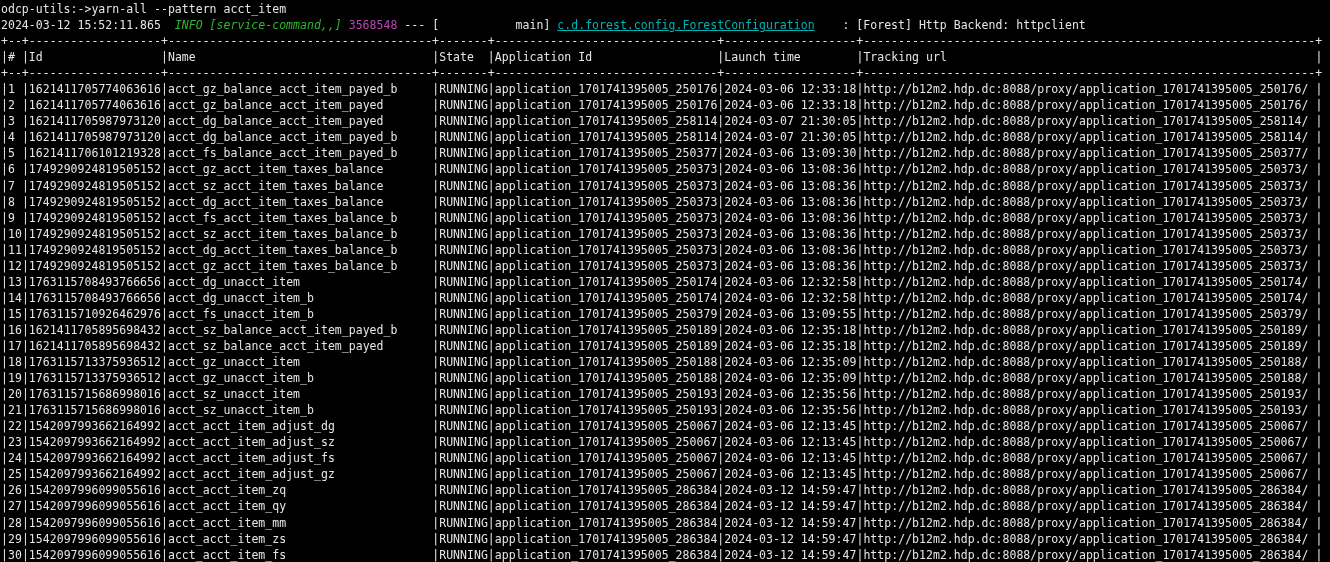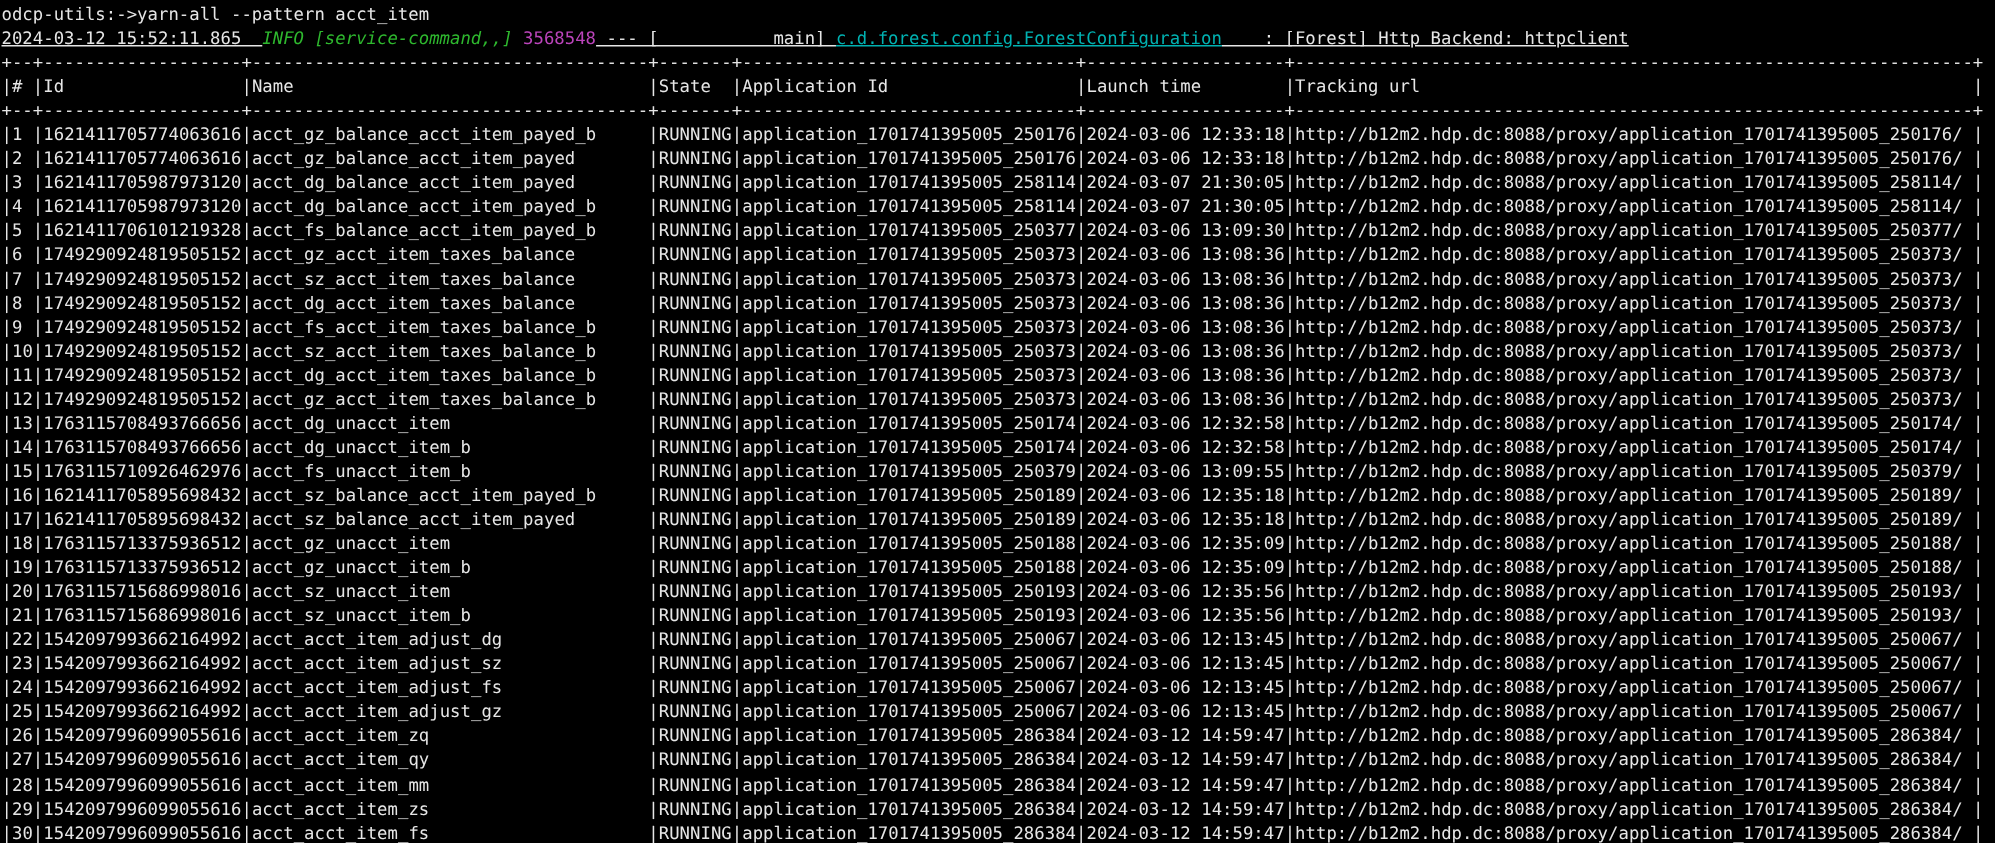--- a/index.html
+++ b/index.html
@@ -20,21 +20,21 @@
     margin: 0;
     padding: 1px 0 0 1px;
     font-family: "DejaVu Sans Mono", "Liberation Mono", monospace;
     font-size: 11.5px;
     line-height: 16.05px;
     letter-spacing: 0.03px;
     white-space: pre;
     color: var(--text, #e6e6e6);
   }
   .line { display: block; height: 16.05px; }
-  .c-default { color: var(--text, #e6e6e6); text-decoration: underline; }
+  .c-default { color: var(--text, #e6e6e6); }
   .c-green   { color: var(--green, #2eb82e); font-style: italic; }
   .c-magenta { color: var(--magenta, #bb44bb); }
   .c-cyan    { color: var(--cyan, #00b2b2); text-decoration: underline; }
   .url { text-decoration: none; color: inherit; }
 </style>
 </head>
 <body>
 
 <div class="terminal">
   <pre class="screen"><div class="line"><span>odcp-utils:-&gt;yarn-all --pattern acct_item</span></div><div class="line" id="log-line"><span class="c-default">2024-03-12 15:52:11.865  </span><span class="c-green">INFO [service-command,,] </span><span class="c-magenta">3568548</span><span class="c-default"> --- [           main] </span><span class="c-cyan">c.d.forest.config.ForestConfiguration</span><span class="c-default">    : [Forest] Http Backend: httpclient</span></div><div id="table-block"><div class="line">+--+-------------------+--------------------------------------+-------+--------------------------------+-------------------+-----------------------------------------------------------------+</div><div class="line">|<span># </span>|<span>Id                 </span>|<span>Name                                  </span>|<span>State  </span>|<span>Application Id                  </span>|<span>Launch time        </span>|<span>Tracking url                                                     </span>|</div><div class="line">+--+-------------------+--------------------------------------+-------+--------------------------------+-------------------+-----------------------------------------------------------------+</div><div class="line">|<span>1 </span>|<span>1621411705774063616</span>|<span>acct_gz_balance_acct_item_payed_b     </span>|<span>RUNNING</span>|<span>application_1701741395005_250176</span>|<span>2024-03-06 12:33:18</span>|<span class="url">http://b12m2.hdp.dc:8088/proxy/application_1701741395005_250176/ </span>|</div><div class="line">|<span>2 </span>|<span>1621411705774063616</span>|<span>acct_gz_balance_acct_item_payed       </span>|<span>RUNNING</span>|<span>application_1701741395005_250176</span>|<span>2024-03-06 12:33:18</span>|<span class="url">http://b12m2.hdp.dc:8088/proxy/application_1701741395005_250176/ </span>|</div><div class="line">|<span>3 </span>|<span>1621411705987973120</span>|<span>acct_dg_balance_acct_item_payed       </span>|<span>RUNNING</span>|<span>application_1701741395005_258114</span>|<span>2024-03-07 21:30:05</span>|<span class="url">http://b12m2.hdp.dc:8088/proxy/application_1701741395005_258114/ </span>|</div><div class="line">|<span>4 </span>|<span>1621411705987973120</span>|<span>acct_dg_balance_acct_item_payed_b     </span>|<span>RUNNING</span>|<span>application_1701741395005_258114</span>|<span>2024-03-07 21:30:05</span>|<span class="url">http://b12m2.hdp.dc:8088/proxy/application_1701741395005_258114/ </span>|</div><div class="line">|<span>5 </span>|<span>1621411706101219328</span>|<span>acct_fs_balance_acct_item_payed_b     </span>|<span>RUNNING</span>|<span>application_1701741395005_250377</span>|<span>2024-03-06 13:09:30</span>|<span class="url">http://b12m2.hdp.dc:8088/proxy/application_1701741395005_250377/ </span>|</div><div class="line">|<span>6 </span>|<span>1749290924819505152</span>|<span>acct_gz_acct_item_taxes_balance       </span>|<span>RUNNING</span>|<span>application_1701741395005_250373</span>|<span>2024-03-06 13:08:36</span>|<span class="url">http://b12m2.hdp.dc:8088/proxy/application_1701741395005_250373/ </span>|</div><div class="line">|<span>7 </span>|<span>1749290924819505152</span>|<span>acct_sz_acct_item_taxes_balance       </span>|<span>RUNNING</span>|<span>application_1701741395005_250373</span>|<span>2024-03-06 13:08:36</span>|<span class="url">http://b12m2.hdp.dc:8088/proxy/application_1701741395005_250373/ </span>|</div><div class="line">|<span>8 </span>|<span>1749290924819505152</span>|<span>acct_dg_acct_item_taxes_balance       </span>|<span>RUNNING</span>|<span>application_1701741395005_250373</span>|<span>2024-03-06 13:08:36</span>|<span class="url">http://b12m2.hdp.dc:8088/proxy/application_1701741395005_250373/ </span>|</div><div class="line">|<span>9 </span>|<span>1749290924819505152</span>|<span>acct_fs_acct_item_taxes_balance_b     </span>|<span>RUNNING</span>|<span>application_1701741395005_250373</span>|<span>2024-03-06 13:08:36</span>|<span class="url">http://b12m2.hdp.dc:8088/proxy/application_1701741395005_250373/ </span>|</div><div class="line">|<span>10</span>|<span>1749290924819505152</span>|<span>acct_sz_acct_item_taxes_balance_b     </span>|<span>RUNNING</span>|<span>application_1701741395005_250373</span>|<span>2024-03-06 13:08:36</span>|<span class="url">http://b12m2.hdp.dc:8088/proxy/application_1701741395005_250373/ </span>|</div><div class="line">|<span>11</span>|<span>1749290924819505152</span>|<span>acct_dg_acct_item_taxes_balance_b     </span>|<span>RUNNING</span>|<span>application_1701741395005_250373</span>|<span>2024-03-06 13:08:36</span>|<span class="url">http://b12m2.hdp.dc:8088/proxy/application_1701741395005_250373/ </span>|</div><div class="line">|<span>12</span>|<span>1749290924819505152</span>|<span>acct_gz_acct_item_taxes_balance_b     </span>|<span>RUNNING</span>|<span>application_1701741395005_250373</span>|<span>2024-03-06 13:08:36</span>|<span class="url">http://b12m2.hdp.dc:8088/proxy/application_1701741395005_250373/ </span>|</div><div class="line">|<span>13</span>|<span>1763115708493766656</span>|<span>acct_dg_unacct_item                   </span>|<span>RUNNING</span>|<span>application_1701741395005_250174</span>|<span>2024-03-06 12:32:58</span>|<span class="url">http://b12m2.hdp.dc:8088/proxy/application_1701741395005_250174/ </span>|</div><div class="line">|<span>14</span>|<span>1763115708493766656</span>|<span>acct_dg_unacct_item_b                 </span>|<span>RUNNING</span>|<span>application_1701741395005_250174</span>|<span>2024-03-06 12:32:58</span>|<span class="url">http://b12m2.hdp.dc:8088/proxy/application_1701741395005_250174/ </span>|</div><div class="line">|<span>15</span>|<span>1763115710926462976</span>|<span>acct_fs_unacct_item_b                 </span>|<span>RUNNING</span>|<span>application_1701741395005_250379</span>|<span>2024-03-06 13:09:55</span>|<span class="url">http://b12m2.hdp.dc:8088/proxy/application_1701741395005_250379/ </span>|</div><div class="line">|<span>16</span>|<span>1621411705895698432</span>|<span>acct_sz_balance_acct_item_payed_b     </span>|<span>RUNNING</span>|<span>application_1701741395005_250189</span>|<span>2024-03-06 12:35:18</span>|<span class="url">http://b12m2.hdp.dc:8088/proxy/application_1701741395005_250189/ </span>|</div><div class="line">|<span>17</span>|<span>1621411705895698432</span>|<span>acct_sz_balance_acct_item_payed       </span>|<span>RUNNING</span>|<span>application_1701741395005_250189</span>|<span>2024-03-06 12:35:18</span>|<span class="url">http://b12m2.hdp.dc:8088/proxy/application_1701741395005_250189/ </span>|</div><div class="line">|<span>18</span>|<span>1763115713375936512</span>|<span>acct_gz_unacct_item                   </span>|<span>RUNNING</span>|<span>application_1701741395005_250188</span>|<span>2024-03-06 12:35:09</span>|<span class="url">http://b12m2.hdp.dc:8088/proxy/application_1701741395005_250188/ </span>|</div><div class="line">|<span>19</span>|<span>1763115713375936512</span>|<span>acct_gz_unacct_item_b                 </span>|<span>RUNNING</span>|<span>application_1701741395005_250188</span>|<span>2024-03-06 12:35:09</span>|<span class="url">http://b12m2.hdp.dc:8088/proxy/application_1701741395005_250188/ </span>|</div><div class="line">|<span>20</span>|<span>1763115715686998016</span>|<span>acct_sz_unacct_item                   </span>|<span>RUNNING</span>|<span>application_1701741395005_250193</span>|<span>2024-03-06 12:35:56</span>|<span class="url">http://b12m2.hdp.dc:8088/proxy/application_1701741395005_250193/ </span>|</div><div class="line">|<span>21</span>|<span>1763115715686998016</span>|<span>acct_sz_unacct_item_b                 </span>|<span>RUNNING</span>|<span>application_1701741395005_250193</span>|<span>2024-03-06 12:35:56</span>|<span class="url">http://b12m2.hdp.dc:8088/proxy/application_1701741395005_250193/ </span>|</div><div class="line">|<span>22</span>|<span>1542097993662164992</span>|<span>acct_acct_item_adjust_dg              </span>|<span>RUNNING</span>|<span>application_1701741395005_250067</span>|<span>2024-03-06 12:13:45</span>|<span class="url">http://b12m2.hdp.dc:8088/proxy/application_1701741395005_250067/ </span>|</div><div class="line">|<span>23</span>|<span>1542097993662164992</span>|<span>acct_acct_item_adjust_sz              </span>|<span>RUNNING</span>|<span>application_1701741395005_250067</span>|<span>2024-03-06 12:13:45</span>|<span class="url">http://b12m2.hdp.dc:8088/proxy/application_1701741395005_250067/ </span>|</div><div class="line">|<span>24</span>|<span>1542097993662164992</span>|<span>acct_acct_item_adjust_fs              </span>|<span>RUNNING</span>|<span>application_1701741395005_250067</span>|<span>2024-03-06 12:13:45</span>|<span class="url">http://b12m2.hdp.dc:8088/proxy/application_1701741395005_250067/ </span>|</div><div class="line">|<span>25</span>|<span>1542097993662164992</span>|<span>acct_acct_item_adjust_gz              </span>|<span>RUNNING</span>|<span>application_1701741395005_250067</span>|<span>2024-03-06 12:13:45</span>|<span class="url">http://b12m2.hdp.dc:8088/proxy/application_1701741395005_250067/ </span>|</div><div class="line">|<span>26</span>|<span>1542097996099055616</span>|<span>acct_acct_item_zq                     </span>|<span>RUNNING</span>|<span>application_1701741395005_286384</span>|<span>2024-03-12 14:59:47</span>|<span class="url">http://b12m2.hdp.dc:8088/proxy/application_1701741395005_286384/ </span>|</div><div class="line">|<span>27</span>|<span>1542097996099055616</span>|<span>acct_acct_item_qy                     </span>|<span>RUNNING</span>|<span>application_1701741395005_286384</span>|<span>2024-03-12 14:59:47</span>|<span class="url">http://b12m2.hdp.dc:8088/proxy/application_1701741395005_286384/ </span>|</div><div class="line">|<span>28</span>|<span>1542097996099055616</span>|<span>acct_acct_item_mm                     </span>|<span>RUNNING</span>|<span>application_1701741395005_286384</span>|<span>2024-03-12 14:59:47</span>|<span class="url">http://b12m2.hdp.dc:8088/proxy/application_1701741395005_286384/ </span>|</div><div class="line">|<span>29</span>|<span>1542097996099055616</span>|<span>acct_acct_item_zs                     </span>|<span>RUNNING</span>|<span>application_1701741395005_286384</span>|<span>2024-03-12 14:59:47</span>|<span class="url">http://b12m2.hdp.dc:8088/proxy/application_1701741395005_286384/ </span>|</div><div class="line">|<span>30</span>|<span>1542097996099055616</span>|<span>acct_acct_item_fs                     </span>|<span>RUNNING</span>|<span>application_1701741395005_286384</span>|<span>2024-03-12 14:59:47</span>|<span class="url">http://b12m2.hdp.dc:8088/proxy/application_1701741395005_286384/ </span>|</div></div></pre>

